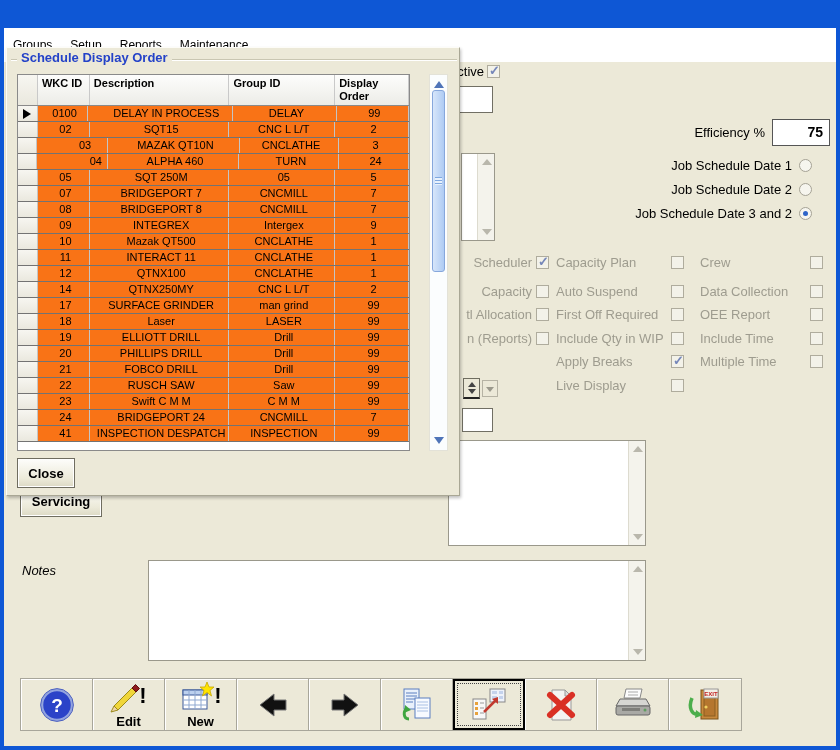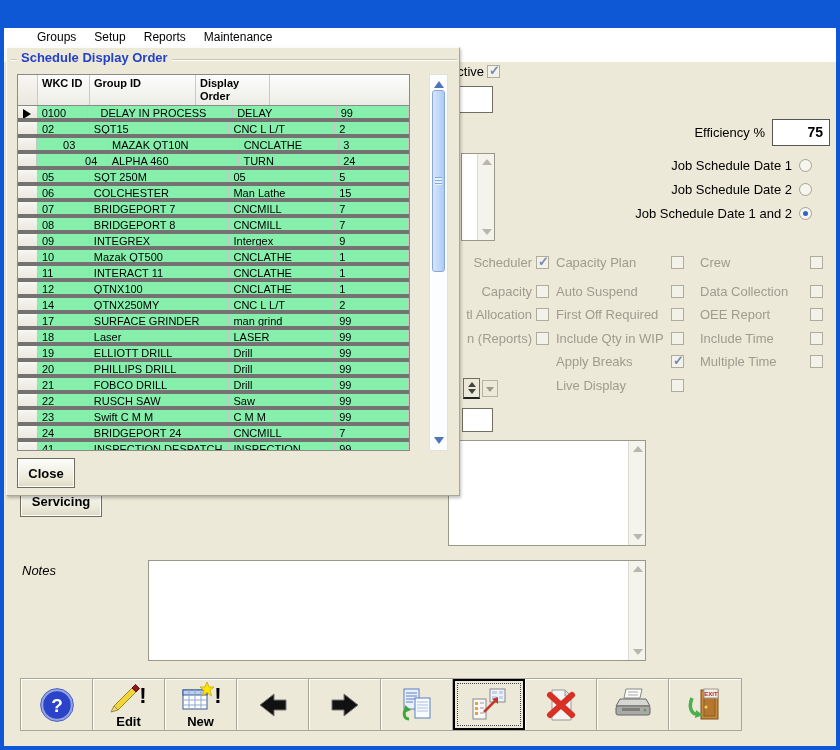--- a/index.html
+++ b/index.html
@@ -13,21 +13,21 @@
   .title-text{font-weight:bold;font-size:13px;text-shadow:1px 1px 1px #0a3a91;}
   .win-buttons{position:absolute;right:8px;top:5px;display:flex;gap:3px;}
   .win-btn{width:22px;height:18px;border:1px solid #CFE0F8;border-radius:3px;position:relative;
     background:linear-gradient(180deg,#7FACF2,#2E6BD8 60%,#1D55BE);}
   .win-btn .bar{position:absolute;left:4px;bottom:3px;width:9px;height:3px;background:#fff;}
   .win-btn .box{position:absolute;left:4px;top:4px;width:10px;height:8px;border:2px solid #fff;}
   .win-btn .x1,.win-btn .x2{position:absolute;left:4px;top:7px;width:12px;height:2px;background:#fff;}
   .win-btn .x1{transform:rotate(45deg);} .win-btn .x2{transform:rotate(-45deg);}
   
   .bodyarea{position:absolute;left:4px;top:28px;width:832px;height:718px;background:#ECE9D8;}
-  .menubar{position:absolute;left:0;top:0;width:832px;height:34px;background:#FFFFFF;display:flex;align-items:flex-start;padding-left:24px;}
+  .menubar{position:absolute;left:0;top:0;width:832px;height:34px;background:#FFFFFF;display:flex;align-items:center;}
   .menu-item{font-size:12px;color:#000;padding:2px 9px;}
   
   .lbl{position:absolute;font-size:13px;color:#000;white-space:nowrap;}
   .lbl.dis{color:#9E9C8F;}
   .cb{position:absolute;width:13px;height:13px;background:#F3F2E9;border:1px solid #AFAC9D;}
   .cb.checked::after{content:"✓";position:absolute;left:1px;top:-3px;font-size:13px;font-weight:bold;color:#7687B9;}
   .radio{position:absolute;width:13px;height:13px;border-radius:50%;background:#F6F5EE;border:1px solid #A5A295;}
   .radio.sel::after{content:"";position:absolute;left:3px;top:3px;width:5px;height:5px;border-radius:50%;background:#2E64C8;}
   .sunken{position:absolute;background:#fff;border:1px solid #716F64;}
   .memo{position:absolute;background:#fff;border:1px solid #9A988B;}
@@ -44,21 +44,21 @@
   .groupline{position:absolute;left:4px;top:11px;width:446px;height:2px;
     border-top:1px solid #C9C6B2;border-bottom:1px solid #FFFFFF;}
   .group-caption{position:absolute;left:10px;top:2px;background:#ECE9D8;padding:0 4px;
     font-size:13px;font-weight:bold;color:#2442C8;}
   
   .grid{position:absolute;left:10px;top:26px;width:393px;height:377px;border:1px solid #8A8A8A;
     background:#fff;overflow:hidden;font-size:11px;}
   .g-header{display:flex;height:31px;background:linear-gradient(180deg,#FDFDFC,#ECECE7);
     border-bottom:1px solid #8A8A8A;font-weight:bold;}
   .g-header .c{border-right:1px solid #C9C9C9;padding:2px 0 0 4px;line-height:13px;}
-  .g-row{display:flex;height:16px;border-bottom:4px solid #737373;background:#86efac;}
+  .g-row{display:flex;height:16px;border-bottom:1px solid #737373;background:#f97316;text-align:center;}
   .g-row .c{border-right:1px solid #C4C4C4;padding:1px 0 0 4px;white-space:nowrap;overflow:hidden;}
   .c.sel{background:linear-gradient(180deg,#F7F6F1,#EAE8DE);position:relative;}
   .sel-arrow{position:absolute;left:5px;top:3px;width:0;height:0;
     border-top:5px solid transparent;border-bottom:5px solid transparent;border-left:8px solid #000;}
   
   .xpsb{position:absolute;left:422px;top:26px;width:19px;height:377px;background:#FBFDFE;border:1px solid #E3E2D8;}
   .xpsb .up,.xpsb .dn{position:absolute;left:4px;width:0;height:0;border-left:5px solid transparent;border-right:5px solid transparent;}
   .xpsb .up{top:6px;border-bottom:7px solid #4F74B8;}
   .xpsb .dn{bottom:6px;border-top:7px solid #4F74B8;}
   .xpsb .thumb{position:absolute;left:2px;top:15px;width:13px;height:182px;border:1px solid #86A7DC;border-radius:3px;
@@ -151,21 +151,21 @@
       <span class="sunken" style="left:458px;top:380px;width:31px;height:24px;"></span>
 
       <span class="right-label" style="left:636px;top:97px;width:125px;">Efficiency %</span>
       <span class="efficiency-box">75</span>
 
       <div id="schedule-dates">
           <span class="right-label" style="left: 596px; width: 192px; top: 130px;">Job Schedule Date 1</span>
           <span class="radio" style="left: 795px; top: 131px;"></span>
           <span class="right-label" style="left: 596px; width: 192px; top: 154px;">Job Schedule Date 2</span>
           <span class="radio" style="left: 795px; top: 155px;"></span>
-          <span class="right-label" style="left: 596px; width: 192px; top: 178px;">Job Schedule Date 1 and 2</span>
+          <span class="right-label" style="left: 596px; width: 192px; top: 178px;">Job Schedule Date 3 and 2</span>
           <span class="radio sel" style="left: 795px; top: 179px;"></span>
         </div>
 
       <div class="btn" style="left:16px;top:458px;width:82px;height:31px;">Servicing</div>
 
       <div class="memo" style="left:444px;top:412px;width:198px;height:106px;">
           <div class="vsb"></div>
         </div>
 
       <span class="lbl" style="left:18px;top:535px;font-style:italic;">Notes</span>
@@ -175,20 +175,21 @@
     </div>
 
     <div class="dialog">
       <div class="groupline"></div>
       <span class="group-caption">Schedule Display Order</span>
 
       <div class="grid">
         <div class="g-header" id="grid-header">
             <div class="c sel" style="width: 20px;"></div>
             <div class="c" style="width: 52px;">WKC ID</div>
+            <div class="c" style="width: 140px;">Description</div>
             <div class="c" style="width: 106px;">Group ID</div>
             <div class="c" style="width: 74px;">Display Order</div>
           </div>
         <div id="grid-rows">
             <div class="g-row">
               <div class="c sel" style="width: 20px;">
                 <span class="sel-arrow"></span>
               </div>
               <div class="c" style="width: 52px;">0100</div>
               <div class="c" style="width: 140px; margin-left: 8px;">DELAY IN PROCESS</div>
@@ -215,27 +216,20 @@
               <div class="c" style="width: 140px;">ALPHA 460</div>
               <div class="c" style="width: 106px;">TURN</div>
               <div class="c" style="width: 74px;">24</div>
             </div>
             <div class="g-row">
               <div class="c sel" style="width: 20px;"></div>
               <div class="c" style="width: 52px;">05</div>
               <div class="c" style="width: 140px;">SQT 250M</div>
               <div class="c" style="width: 106px;">05</div>
               <div class="c" style="width: 74px;">5</div>
-            </div>
-            <div class="g-row">
-              <div class="c sel" style="width: 20px;"></div>
-              <div class="c" style="width: 52px;">06</div>
-              <div class="c" style="width: 140px;">COLCHESTER</div>
-              <div class="c" style="width: 106px;">Man Lathe</div>
-              <div class="c" style="width: 74px;">15</div>
             </div>
             <div class="g-row">
               <div class="c sel" style="width: 20px;"></div>
               <div class="c" style="width: 52px;">07</div>
               <div class="c" style="width: 140px;">BRIDGEPORT 7</div>
               <div class="c" style="width: 106px;">CNCMILL</div>
               <div class="c" style="width: 74px;">7</div>
             </div>
             <div class="g-row">
               <div class="c sel" style="width: 20px;"></div>

